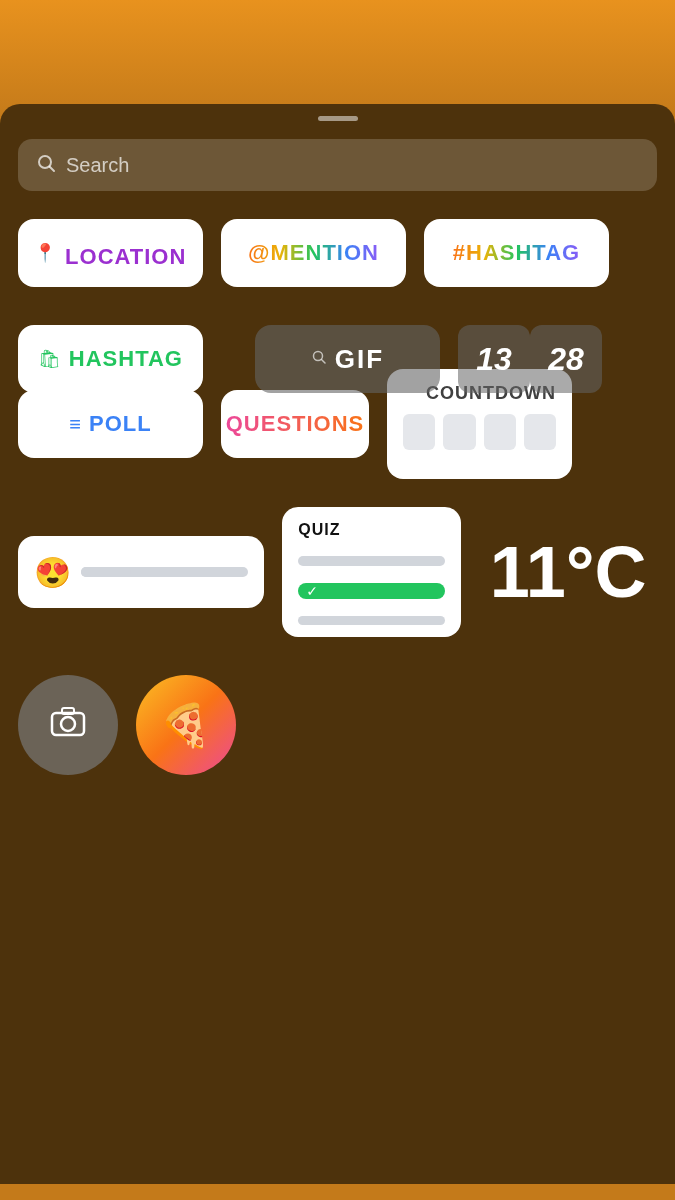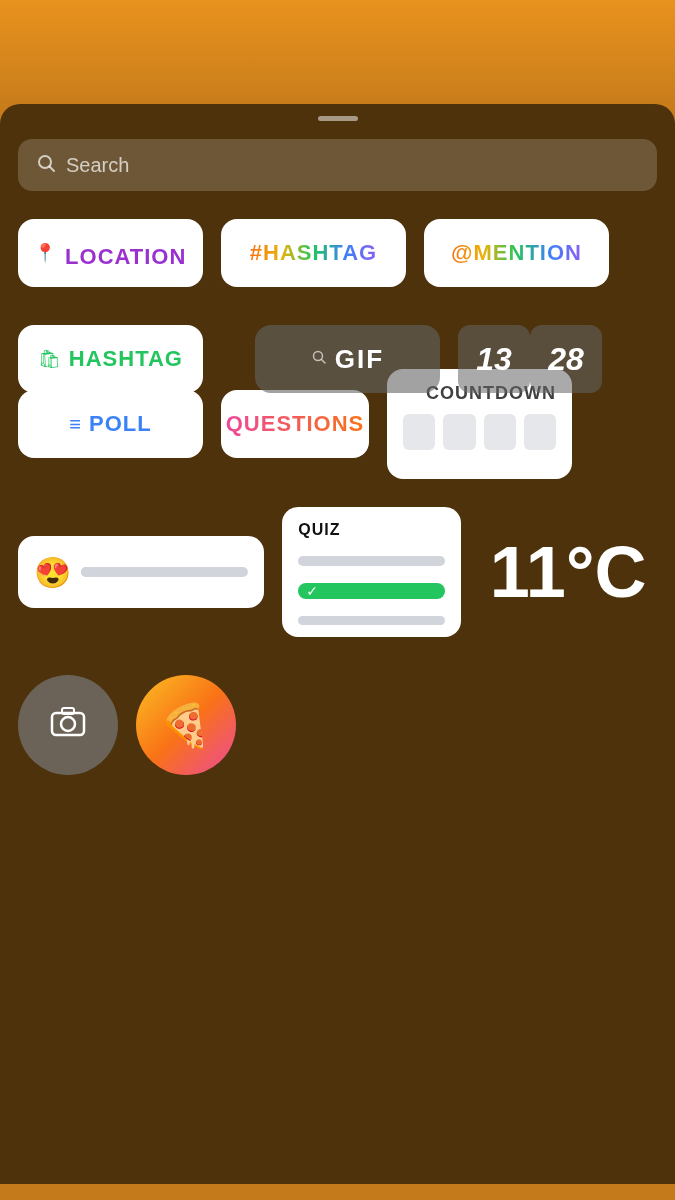--- a/index.html
+++ b/index.html
@@ -392,25 +392,25 @@
     <span class="search-text">Search</span>
   </div>
 
   <div class="stickers-grid">
 
     <div class="sticker-row">
       <div class="sticker sticker-location">
         <span class="loc-icon">📍</span>
         <span class="loc-text">LOCATION</span>
       </div>
+      <div class="sticker sticker-mention">
+        <span class="mention-text">@MENTION</span>
+      </div>
       <div class="sticker sticker-hashtag">
         <span class="hashtag-text">#HASHTAG</span>
-      </div>
-      <div class="sticker sticker-mention">
-        <span class="mention-text">@MENTION</span>
       </div>
     </div>
 
     <div class="sticker-row row2-wrapper" style="margin-top: 10px;">
       <div class="sticker sticker-product">
         <span class="prod-icon">🛍</span>
         <span class="prod-text">HASHTAG</span>
       </div>
       <div class="sticker sticker-gif">
         <span class="gif-icon">

